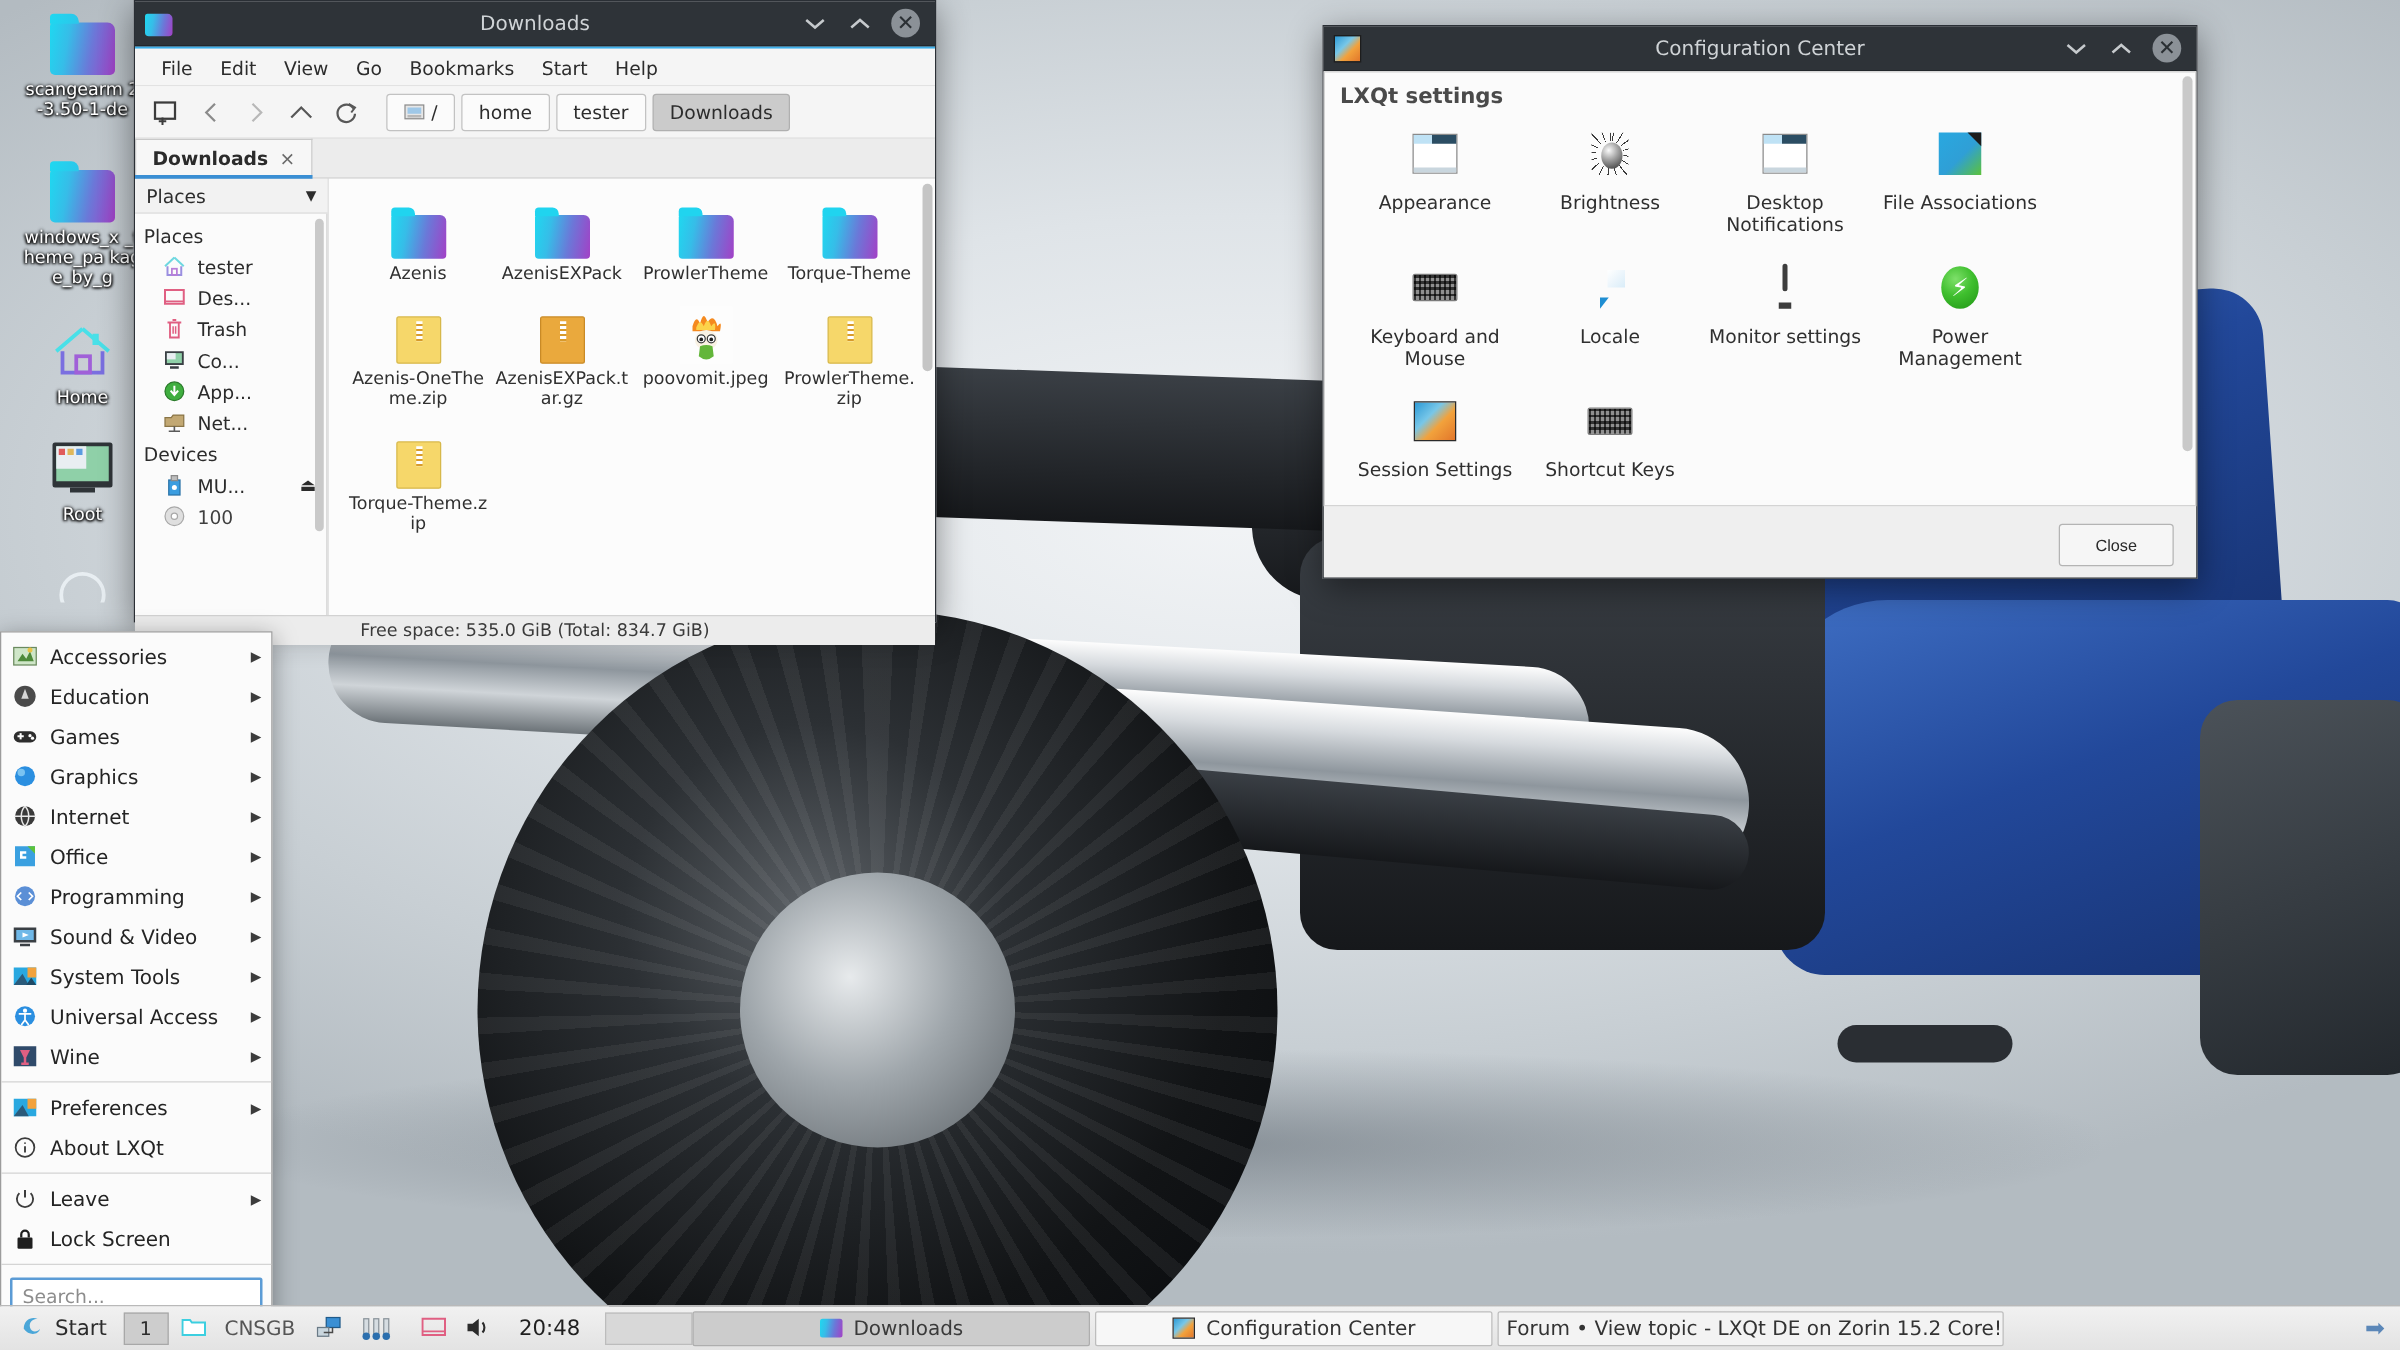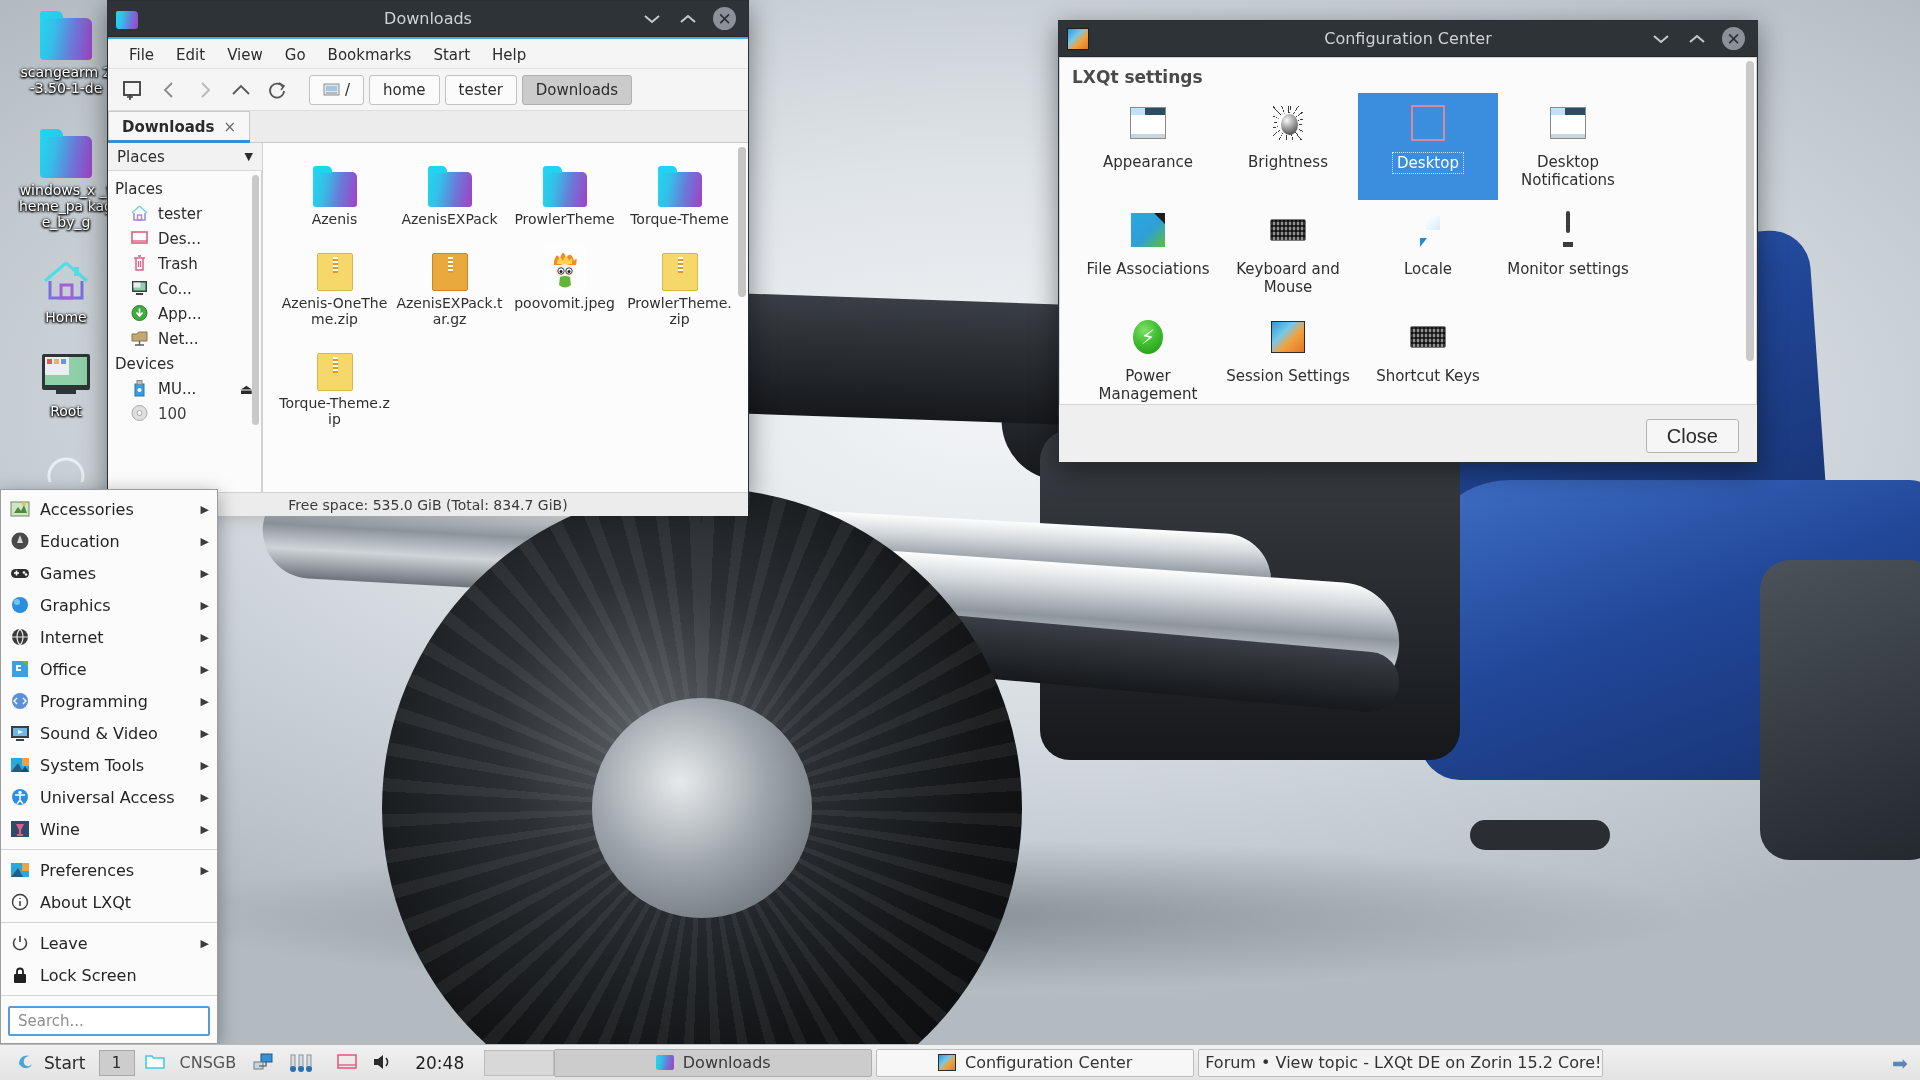--- a/index.html
+++ b/index.html
@@ -232,21 +232,21 @@
   .cc-item.selected { background: #3b8ddd; }
   .cc-item.selected .cc-lab { color: #fff; border: 1px dotted #cfe4f7; }
   .cc-scroll {
     position: absolute; right: 2px; top: 3px; width: 8px; height: 300px;
     background: #c9c9c9; border-radius: 4px;
   }
   .cc-footer { height: 62px; display: flex; align-items: center; justify-content: flex-end; padding-right: 18px; }
   .btn {
     min-width: 92px; height: 34px; padding: 0 20px;
     background: #f6f6f6; border: 1px solid #b4b4b4; border-radius: 3px;
-    font-size: 20px; color: #2a2a2a; cursor: pointer;
+    font-size: 13px; color: #2a2a2a; cursor: pointer;
   }
   
   .ic-window { width: 36px; height: 32px; background: #fff; border: 1px solid #8a8a8a; position: relative; }
   .ic-window:before {
     content: ""; position: absolute; left: 0; right: 0; top: 0; height: 7px;
     background: linear-gradient(90deg, #bfe2f5 0 42%, #2b4d63 42% 100%);
   }
   .ic-window:after { content: ""; position: absolute; left: 0; right: 0; bottom: 0; height: 4px; background: #c9d6de; }
   .ic-bulb { width: 30px; height: 34px; position: relative; }
   .ic-bulb .b { position: absolute; left: 8px; top: 8px; width: 17px; height: 21px; border-radius: 50%;
@@ -278,21 +278,21 @@
   .ic-power { width: 30px; height: 34px; border-radius: 50%;
     background: radial-gradient(circle at 38% 30%, #7ee06a 0%, #3fbf2e 45%, #1f9414 100%);
     display: flex; align-items: center; justify-content: center;
     color: #fff; font-size: 20px; font-weight: bold; }
   .ic-session { width: 34px; height: 32px;
     background: linear-gradient(135deg, #2d9ad6 0%, #78c7e8 36%, #f2a23c 60%, #e2762a 100%);
     border: 1px solid #2b2b2b; }
 
   
   #startmenu {
-    position: absolute; left: 0; bottom: 36px; width: 218px;
+    position: absolute; left: 0; bottom: 20px; width: 218px;
     background: #fbfbfb; border: 1px solid #9c9c9c;
     box-shadow: 0 4px 18px rgba(0,0,0,.35);
     padding: 3px 0 0 0;
   }
   .sm-item {
     display: flex; align-items: center; gap: 10px;
     padding: 6px 8px 6px 9px; font-size: 16px; color: #242424; cursor: pointer;
   }
   .sm-item .sm-ico { width: 20px; height: 20px; flex: 0 0 auto; }
   .sm-item .sm-lab { flex: 1; }
@@ -694,26 +694,20 @@
         </div>
         <div class="cc-item">
           <span class="cc-ico">
               <span class="ic-bulb">
                 <span class="r"></span>
                 <span class="b"></span>
               </span>
             </span>
           <span class="cc-lab">Brightness</span>
         </div>
-        <div class="cc-item selected">
-          <span class="cc-ico">
-              <span class="ic-desktop"></span>
-            </span>
-          <span class="cc-lab">Desktop</span>
-        </div>
         <div class="cc-item">
           <span class="cc-ico">
               <span class="ic-window"></span>
             </span>
           <span class="cc-lab">Desktop Notifications</span>
         </div>
 
         <div class="cc-item">
           <span class="cc-ico">
               <span class="ic-fileassoc"></span>

